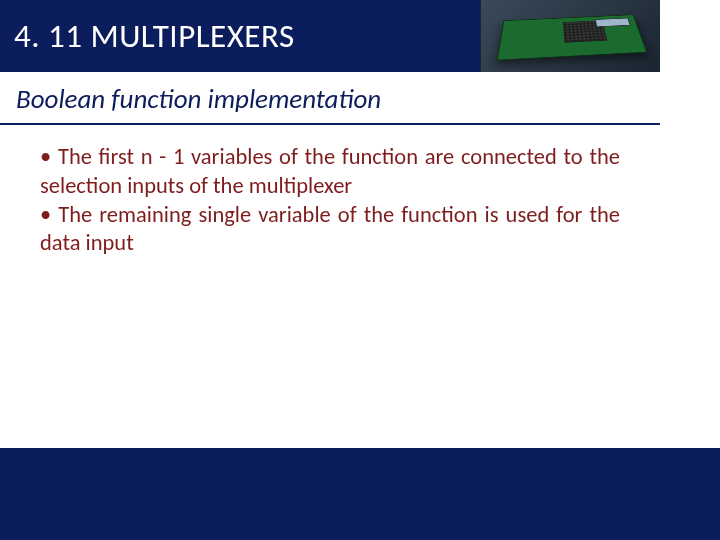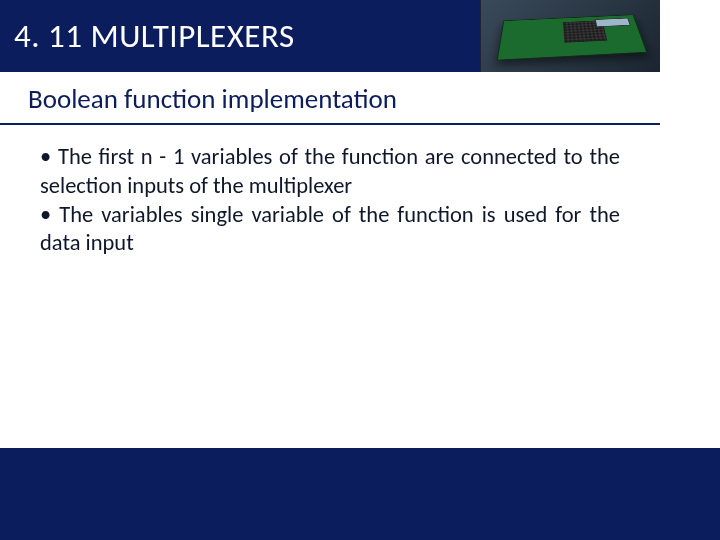--- a/index.html
+++ b/index.html
@@ -7,23 +7,23 @@
   .slide { width: 660px; height: 540px; display: flex; flex-direction: column; position: relative; }
   .title-bar { background: #0b1d5c; height: 72px; display: flex; align-items: center; padding-left: 14px; position: relative; }
   .slide-title { color: #fff; font-size: 33px; font-weight: 400; letter-spacing: 0.5px; }
   .hw-photo { position: absolute; right: 0; top: 0; width: 180px; height: 72px; background: linear-gradient(135deg,#3a4a5a 0%,#1a2530 100%); border-left: 1px solid #223; overflow: hidden; }
   .board { position: absolute; left: 20px; top: 8px; width: 140px; height: 55px; background: #1b6b2f; transform: perspective(260px) rotateX(45deg) rotateZ(-4deg); border: 1px solid #0d3015; box-shadow: 0 6px 10px rgba(0,0,0,.5); }
   .chipgrid { position: absolute; left: 62px; top: 6px; width: 42px; height: 30px;
     background: repeating-linear-gradient(0deg,#555 0 2px,#777 2px 4px),
                 repeating-linear-gradient(90deg,#555 0 2px,#777 2px 4px);
     background-blend-mode: multiply; border: 1px solid #222; }
   .lcd { position: absolute; right: 6px; top: 4px; width: 36px; height: 12px; background: #9db7c9; border: 1px solid #334; }
-  .sub-row { border-bottom: 2px solid #0b1d5c; padding: 10px 16px 8px 28px; }
+  .sub-row { border-bottom: 2px solid #0b1d5c; padding: 10px 16px 8px 16px; font-style: italic; }
   .subtitle { color: #0b1d5c; font-size: 27px; font-weight: 400; }
-  .body { padding: 18px 40px 0 40px; color: #0f172a; font-size: 22.5px; line-height: 1.28; text-align: justify; }
+  .body { padding: 18px 40px 0 40px; color: #7f1d1d; font-size: 22.5px; line-height: 1.28; text-align: justify; }
   .body p { margin: 0; }
   .footer { position: absolute; left: 0; bottom: 0; width: 720px; height: 92px; background: #0b1d5c; }
 </style>
 </head>
 <body>
 
 <div class="slide">
 
   <div class="title-bar">
     <div class="slide-title">4. 11 MULTIPLEXERS</div>
@@ -34,18 +34,18 @@
       </div>
     </div>
   </div>
 
   <div class="sub-row">
     <div class="subtitle">Boolean function implementation</div>
   </div>
 
   <div class="body">
     <p>• The first n - 1 variables of the function are connected to the selection inputs of the multiplexer</p>
-    <p>• The variables single variable of the function is used for the data input</p>
+    <p>• The remaining single variable of the function is used for the data input</p>
   </div>
 
   <div class="footer"></div>
 
 </div>
 
 </body></html>

